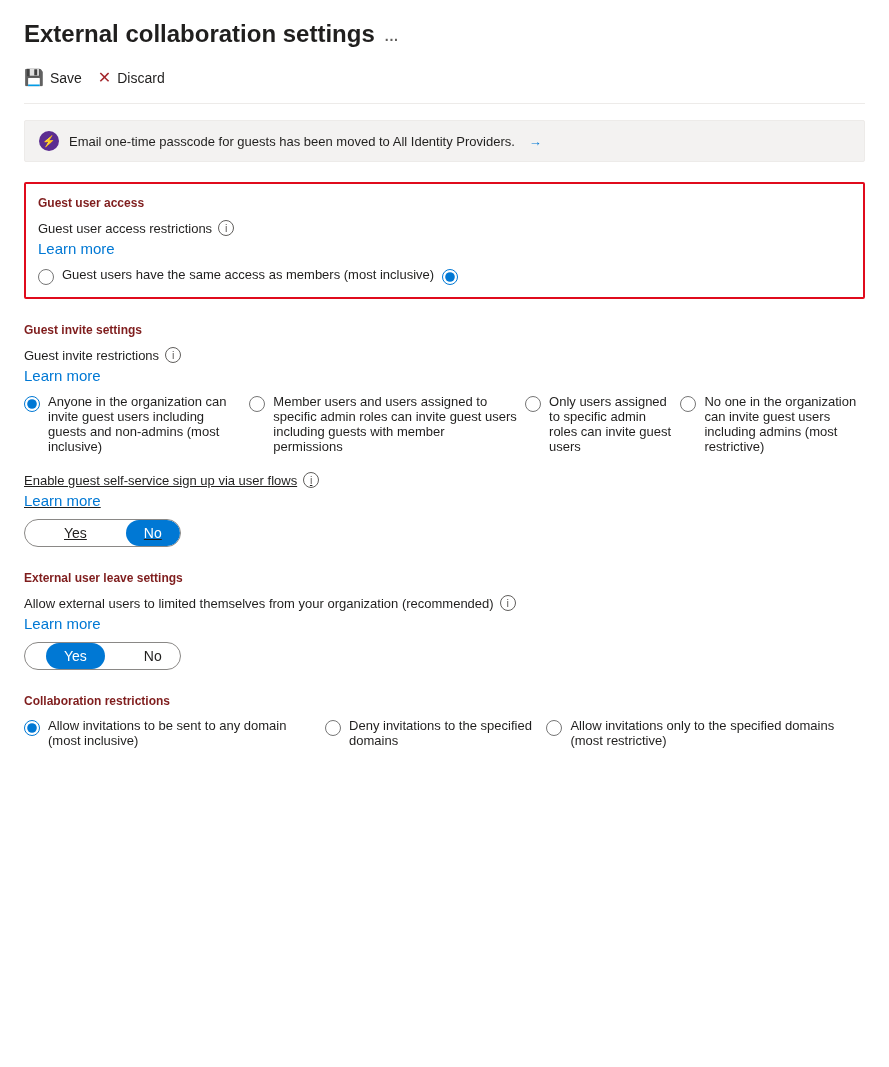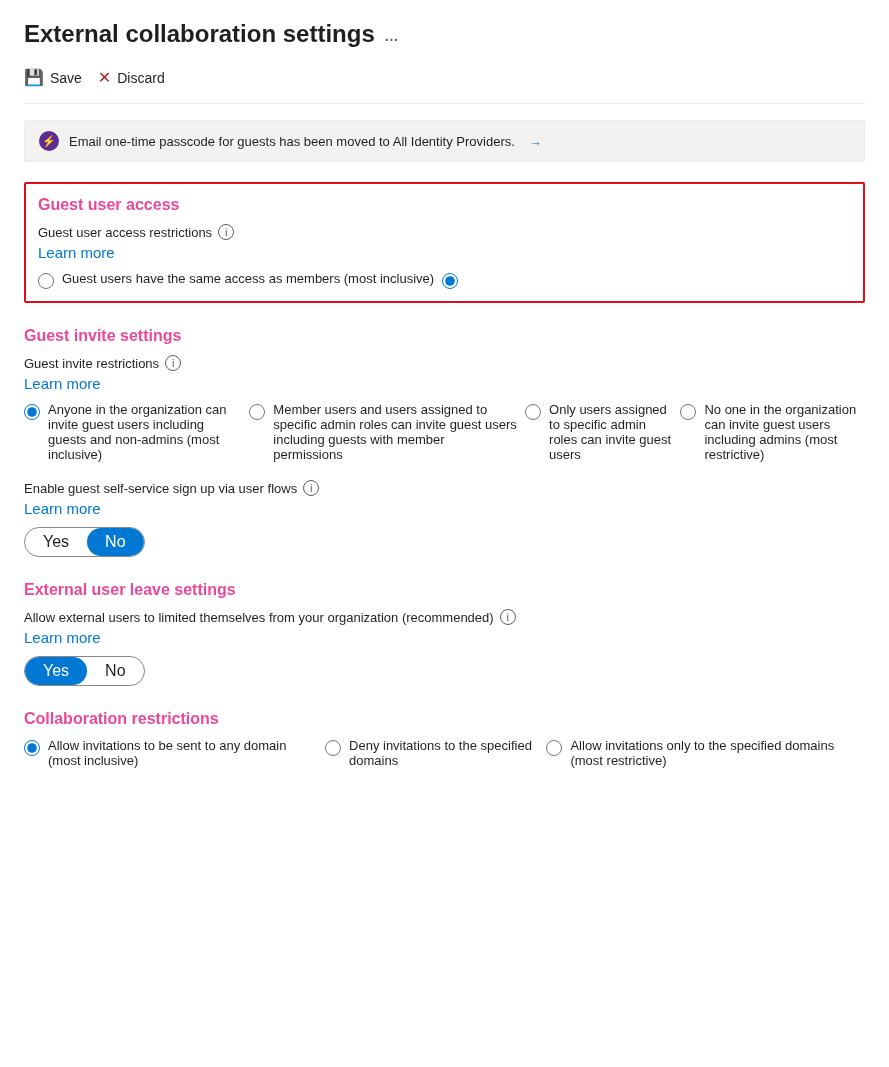--- a/index.html
+++ b/index.html
@@ -71,24 +71,24 @@
     .section {
       margin-bottom: 24px;
     }
     .section-bordered {
       border: 2px solid #e00b1c;
       border-radius: 2px;
       padding: 12px;
       margin-bottom: 24px;
     }
     .section-title {
-      font-size: 16px;
+      font-size: 12px;
       font-weight: 600;
       margin-bottom: 10px;
-      color: #ec4899;
+      color: #7f1d1d;
     }
     .field-label {
       font-size: 13px;
       color: #201f1e;
       display: flex;
       align-items: center;
       gap: 6px;
       margin-bottom: 4px;
     }
     .info-icon {
@@ -131,25 +131,26 @@
       display: flex;
       align-items: center;
       border: 1px solid #8a8886;
       border-radius: 20px;
       overflow: hidden;
       width: fit-content;
       margin-top: 8px;
     }
     .toggle-option {
       padding: 5px 18px;
-      font-size: 16px;
+      font-size: 14px;
       cursor: pointer;
       border: none;
       background: none;
       color: #201f1e;
+      margin-left: 21px;
     }
     .toggle-option.active-no {
       background: #0078d4;
       color: white;
       border-radius: 20px;
     }
     .toggle-option.active-yes {
       background: #0078d4;
       color: white;
       border-radius: 20px;
@@ -217,21 +218,21 @@
     <label class="radio-option">
       <input type="radio" name="guest_invite" style="">
       <span>Only users assigned to specific admin roles can invite guest users</span>
     </label>
     <label class="radio-option">
       <input type="radio" name="guest_invite" style="">
       <span>No one in the organization can invite guest users including admins (most restrictive)</span>
     </label>
   </div>
 
-  <div style="margin-top: 18px;">
+  <div style="margin-top: 18px; text-decoration: underline;">
     <div class="field-label">
       <span>Enable guest self-service sign up via user flows</span>
       <span class="info-icon">i</span>
     </div>
     <a class="learn-more">Learn more</a>
     <div class="toggle-group">
       <button class="toggle-option">Yes</button>
       <button class="toggle-option active-no">No</button>
     </div>
   </div>

